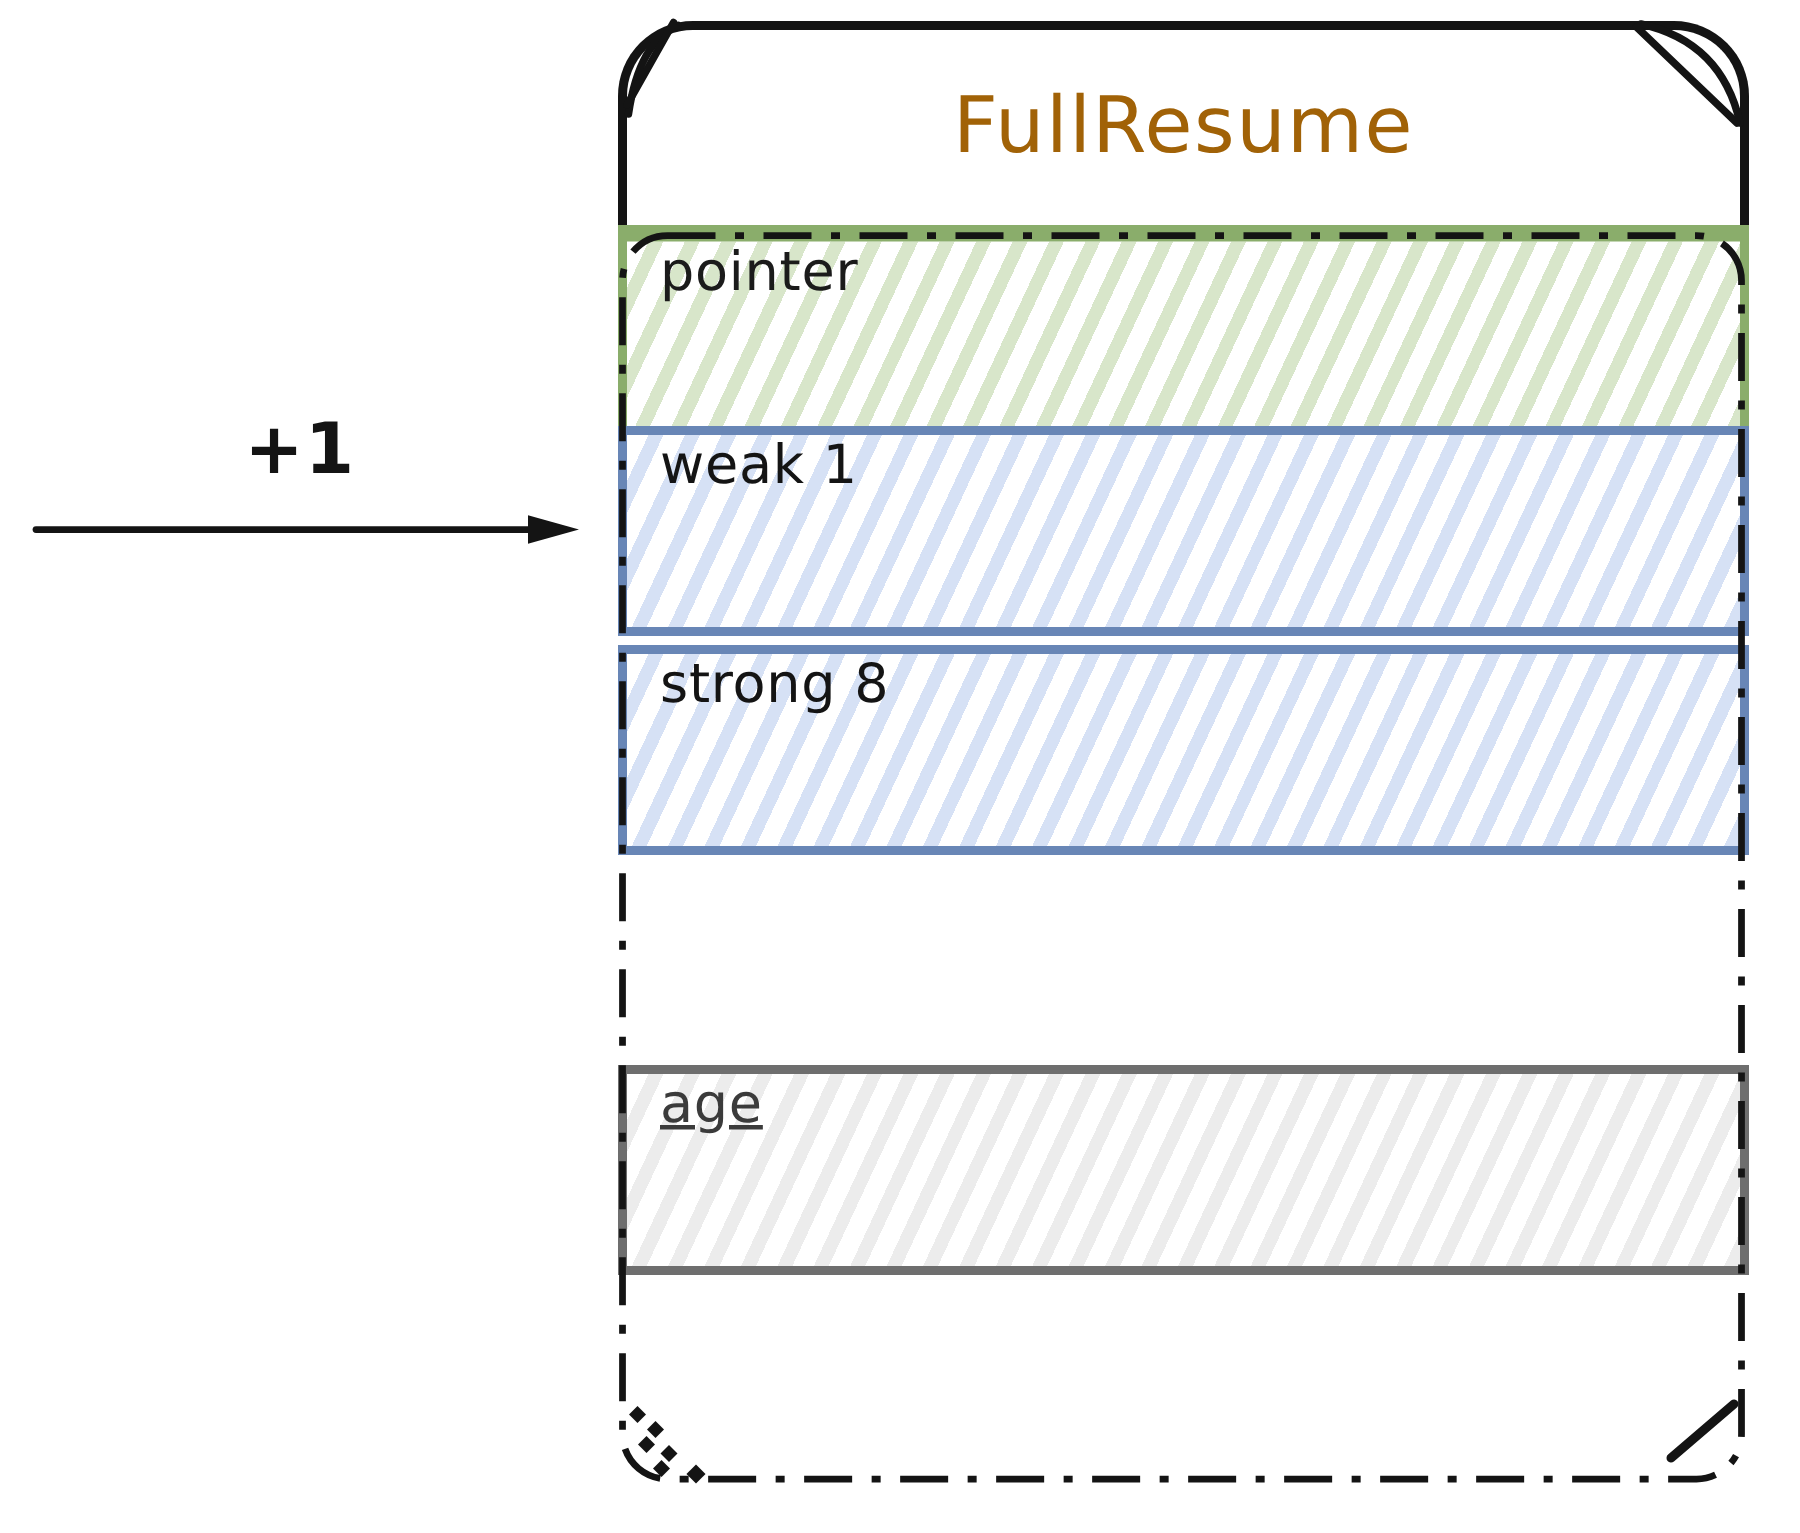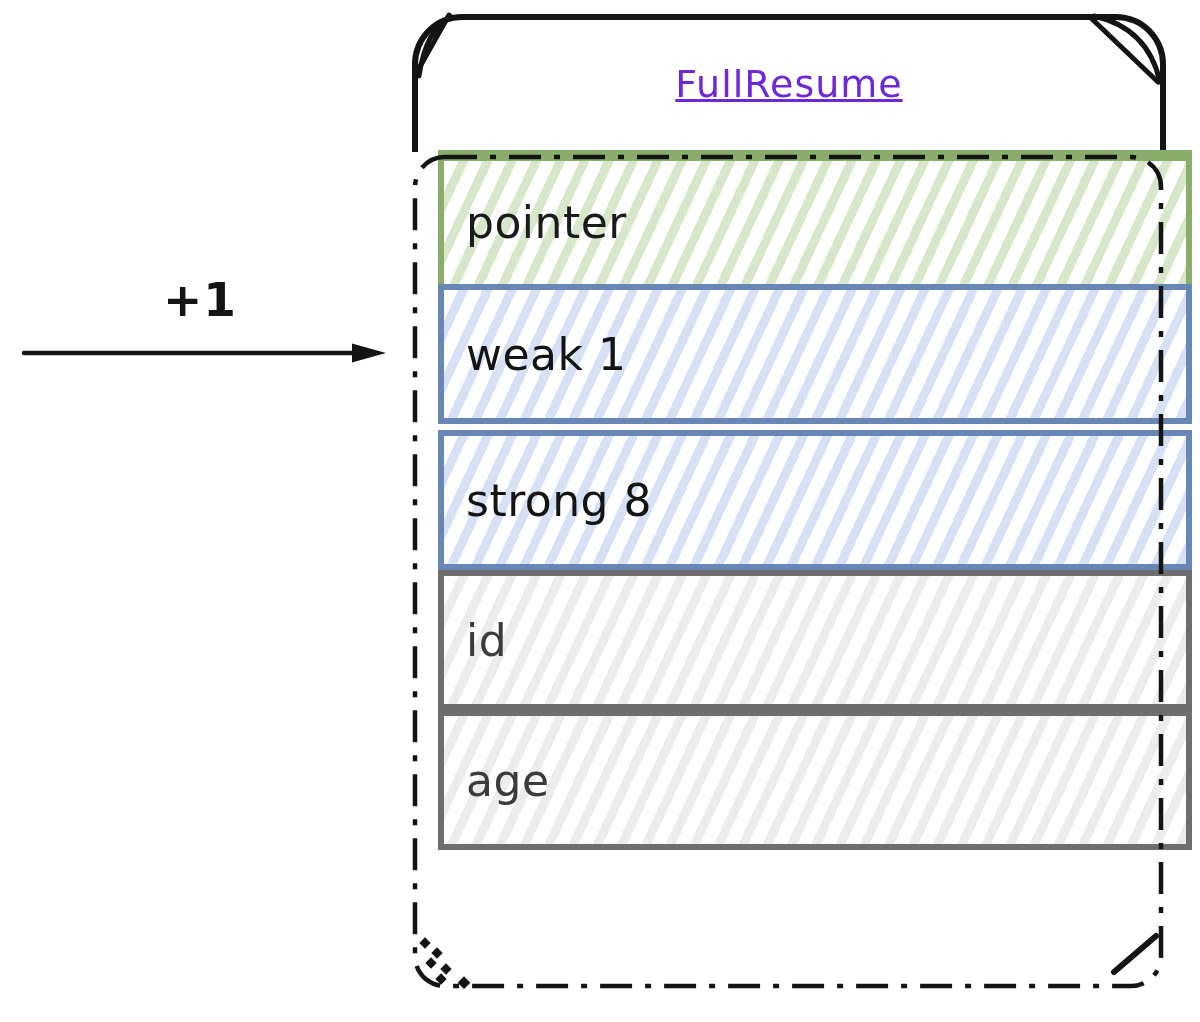--- a/index.html
+++ b/index.html
@@ -13,41 +13,40 @@
   
   .title-box{
     position:absolute;left:412px;top:14px;width:754px;height:138px;
     box-sizing:border-box;
     border:6px solid #141414;border-bottom:none;
     border-radius:50px 50px 0 0;
     display:flex;align-items:center;justify-content:center;
     background:#ffffff;
   }
   .title-box .title{
-    font-size:38px;letter-spacing:1px;color:#6d28d9;
+    font-size:52px;letter-spacing:1px;color:#a16207;
     transform:translateY(-2px);
-    text-decoration:underline;
   }
   .row{
     position:absolute;left:412px;width:754px;height:140px;
     box-sizing:border-box;
     border:6px solid var(--stroke);
     background:repeating-linear-gradient(115deg,
       #ffffff 0px,#ffffff 13px,
       var(--fill) 13px,var(--fill) 22px);
-    display:flex;align-items:center;
+    display:flex;align-items:flex-start;
     color:var(--text);
-    font-size:44px;letter-spacing:0.5px;margin-left:26px;
+    font-size:36px;letter-spacing:0.5px;
   }
   .row .label{padding-left:22px;white-space:pre;}
   .row-0{top:150px;border-top-width:11px;}
   .row-1{top:284px;}
   .row-2{top:430px;}
   .row-3{top:570px;}
-  .row-4{top:710px;}
+  .row-4{top:710px;text-decoration:underline;}
   .row-5{top:850px;border-radius:0 0 30px 30px;}
   
   .decor{
     position:absolute;left:0;top:0;width:1200px;height:1022px;
     pointer-events:none;z-index:5;
   }
   .plus-one{
     position:absolute;left:140px;top:272px;width:120px;
     text-align:center;
     font-size:47px;font-weight:bold;color:#141414;
@@ -66,23 +65,20 @@
   </div>
 
   <div class="row row-0" style="--stroke: #8aad6b; --fill: #d8e6ca; --text: #1b1b1b;">
     <span class="label">pointer</span>
   </div>
   <div class="row row-1" style="--stroke: #6886b6; --fill: #d6e1f5; --text: #141414;">
     <span class="label">weak 1</span>
   </div>
   <div class="row row-2" style="--stroke: #6886b6; --fill: #d6e1f5; --text: #141414;">
     <span class="label">strong 8</span>
-  </div>
-  <div class="row row-3" style="--stroke: #6e6e6e; --fill: #ececec; --text: #3b3b3b;">
-    <span class="label">id</span>
   </div>
   <div class="row row-4" style="--stroke: #6e6e6e; --fill: #ececec; --text: #3b3b3b;">
     <span class="label">age</span>
   </div>
 
   <svg class="decor" viewBox="0 0 1200 1022">
 
     <g>
       <line x1="24" y1="353" x2="370" y2="353" stroke="#141414" stroke-width="4.5" stroke-linecap="round"></line>
       <polygon points="386,353 352,343.5 352,362.5" fill="#141414"></polygon>

